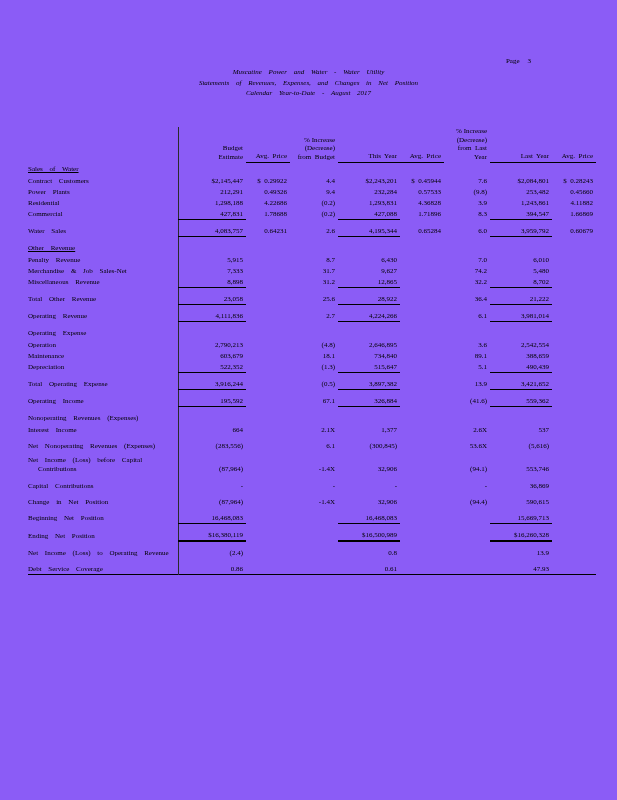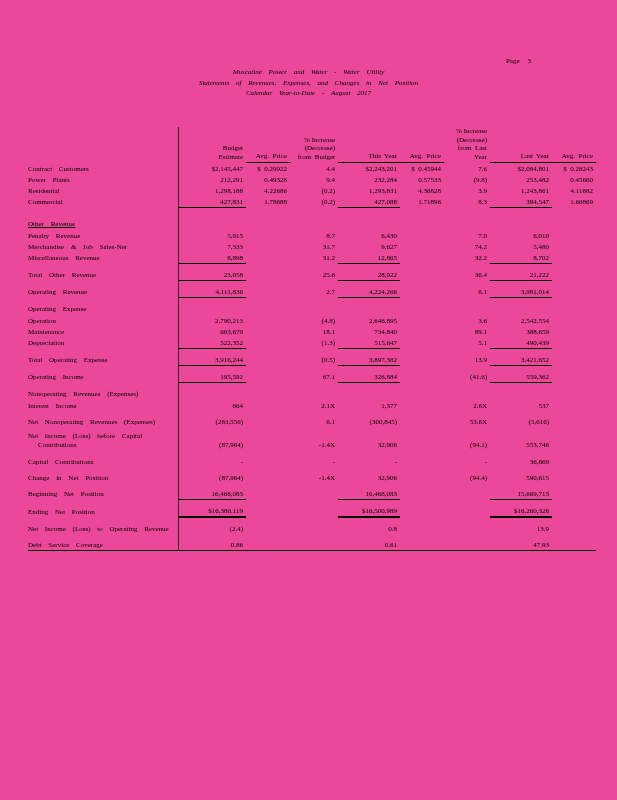--- a/index.html
+++ b/index.html
@@ -1,17 +1,17 @@
 <!DOCTYPE html>
 <html><head>
 <meta charset="utf-8">
 <style>
   html,body { margin:0; padding:0; background:#e8e8e8; }
   .page {
-    position:relative; width:617px; height:800px; background:#ec4899;
+    position:relative; width:617px; height:800px; background:#8b5cf6;
     font-family:"Liberation Serif","DejaVu Serif",serif; color:#000;
     overflow:hidden; margin:0 auto;
   }
   .page-number { position:absolute; top:57px; right:86px; font-size:7px; }
   .page-number .gap { display:inline-block; width:8px; }
   .title-block { position:absolute; top:67px; left:0; width:617px; text-align:center;
     font-size:7px; line-height:10.5px; word-spacing:5px;font-style:italic; }
   table.fin { position:absolute; top:127px; left:28px; border-collapse:collapse;
     table-layout:fixed; border-bottom:1px solid #000; }
   table.fin th, table.fin td {
@@ -63,20 +63,31 @@
           <th class="hu"><div>Avg.  Price</div></th>
           <th><div>% Increase</div><div>(Decrease)</div><div>from  Budget</div></th>
           <th class="hu"><div>This  Year</div></th>
           <th class="hu"><div>Avg.  Price</div></th>
           <th><div>% Increase</div><div>(Decrease)</div><div>from  Last</div><div>Year</div></th>
           <th class="hu"><div>Last  Year</div></th>
           <th class="hu"><div>Avg.  Price</div></th>
         </tr>
       </thead>
     <tbody>
+        <tr class="section">
+          <td class="lbl"><span class="secu">Sales of Water</span></td>
+          <td class="vl"></td>
+          <td></td>
+          <td></td>
+          <td></td>
+          <td></td>
+          <td></td>
+          <td></td>
+          <td></td>
+        </tr>
         <tr class="data">
           <td class="lbl"><span>Contract Customers</span></td>
           <td class="vl">$2,145,447</td>
           <td>$  0.29922</td>
           <td>4.4</td>
           <td>$2,243,201</td>
           <td>$  0.45944</td>
           <td>7.6</td>
           <td>$2,084,801</td>
           <td>$  0.28243</td>
@@ -118,20 +129,31 @@
           <td class="lbl"></td>
           <td class="vl"></td>
           <td></td>
           <td></td>
           <td></td>
           <td></td>
           <td></td>
           <td></td>
           <td></td>
         </tr>
+        <tr class="data">
+          <td class="lbl"><span>Water Sales</span></td>
+          <td class="vl u">4,083,757</td>
+          <td>0.64231</td>
+          <td>2.6</td>
+          <td class="u">4,195,344</td>
+          <td>0.65284</td>
+          <td>6.0</td>
+          <td class="u">3,959,792</td>
+          <td>0.60679</td>
+        </tr>
         <tr class="spacer">
           <td class="lbl"></td>
           <td class="vl"></td>
           <td></td>
           <td></td>
           <td></td>
           <td></td>
           <td></td>
           <td></td>
           <td></td>

